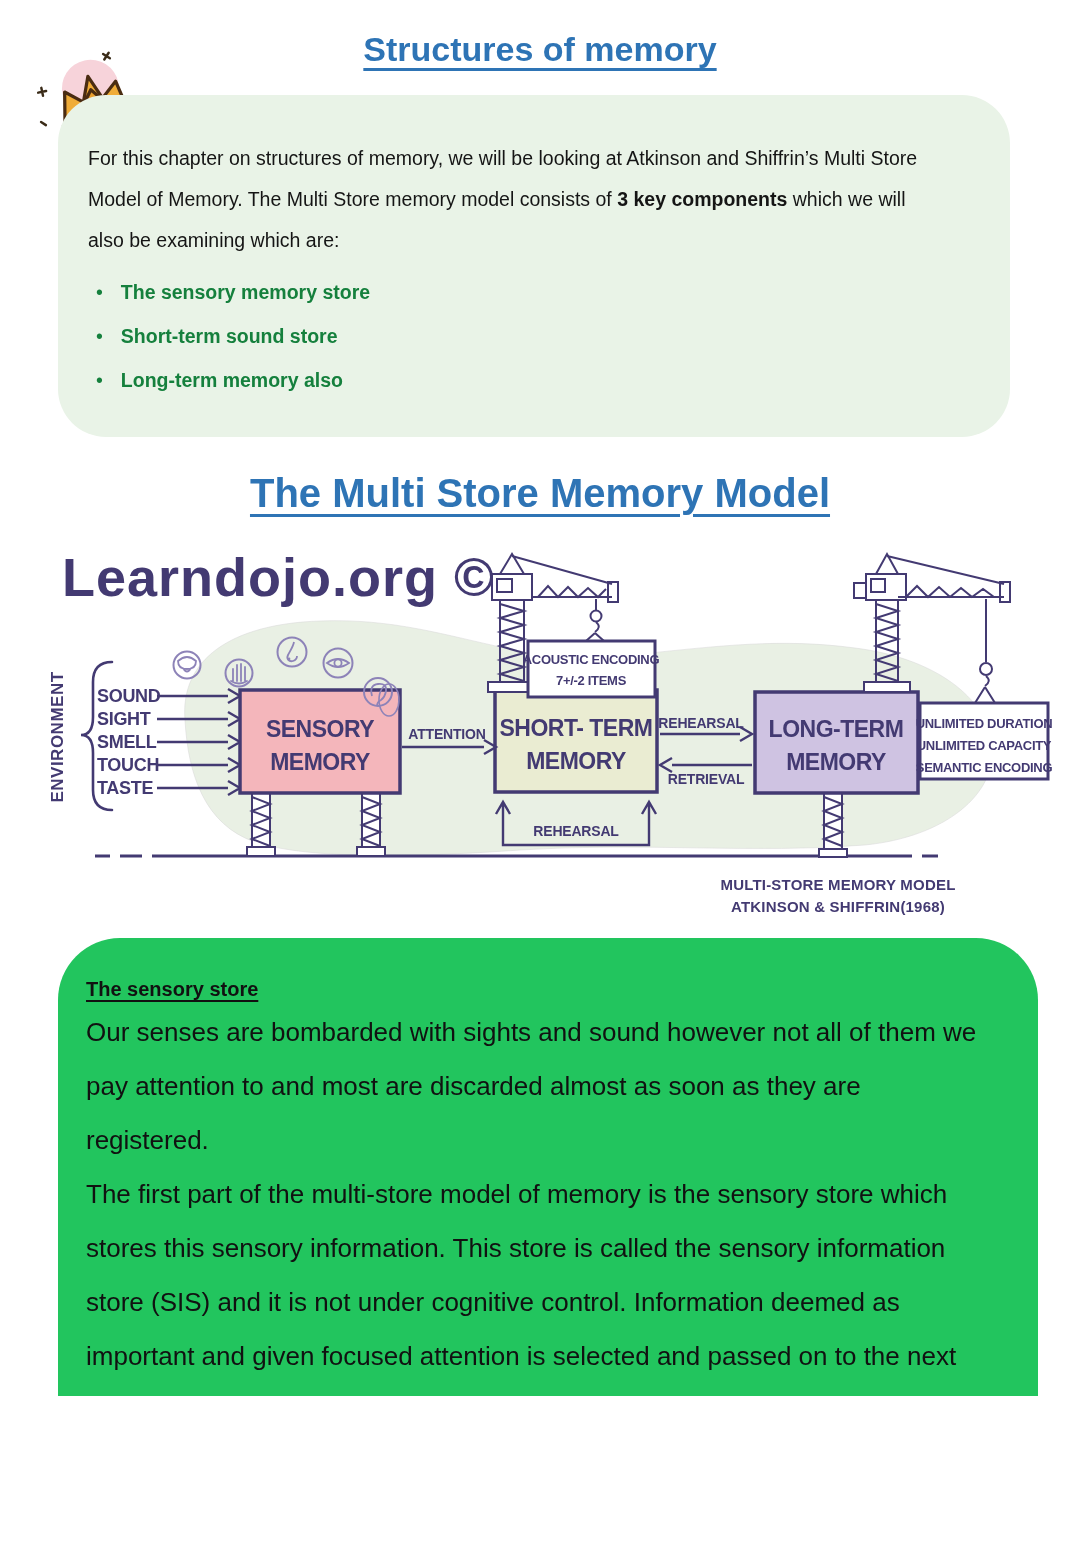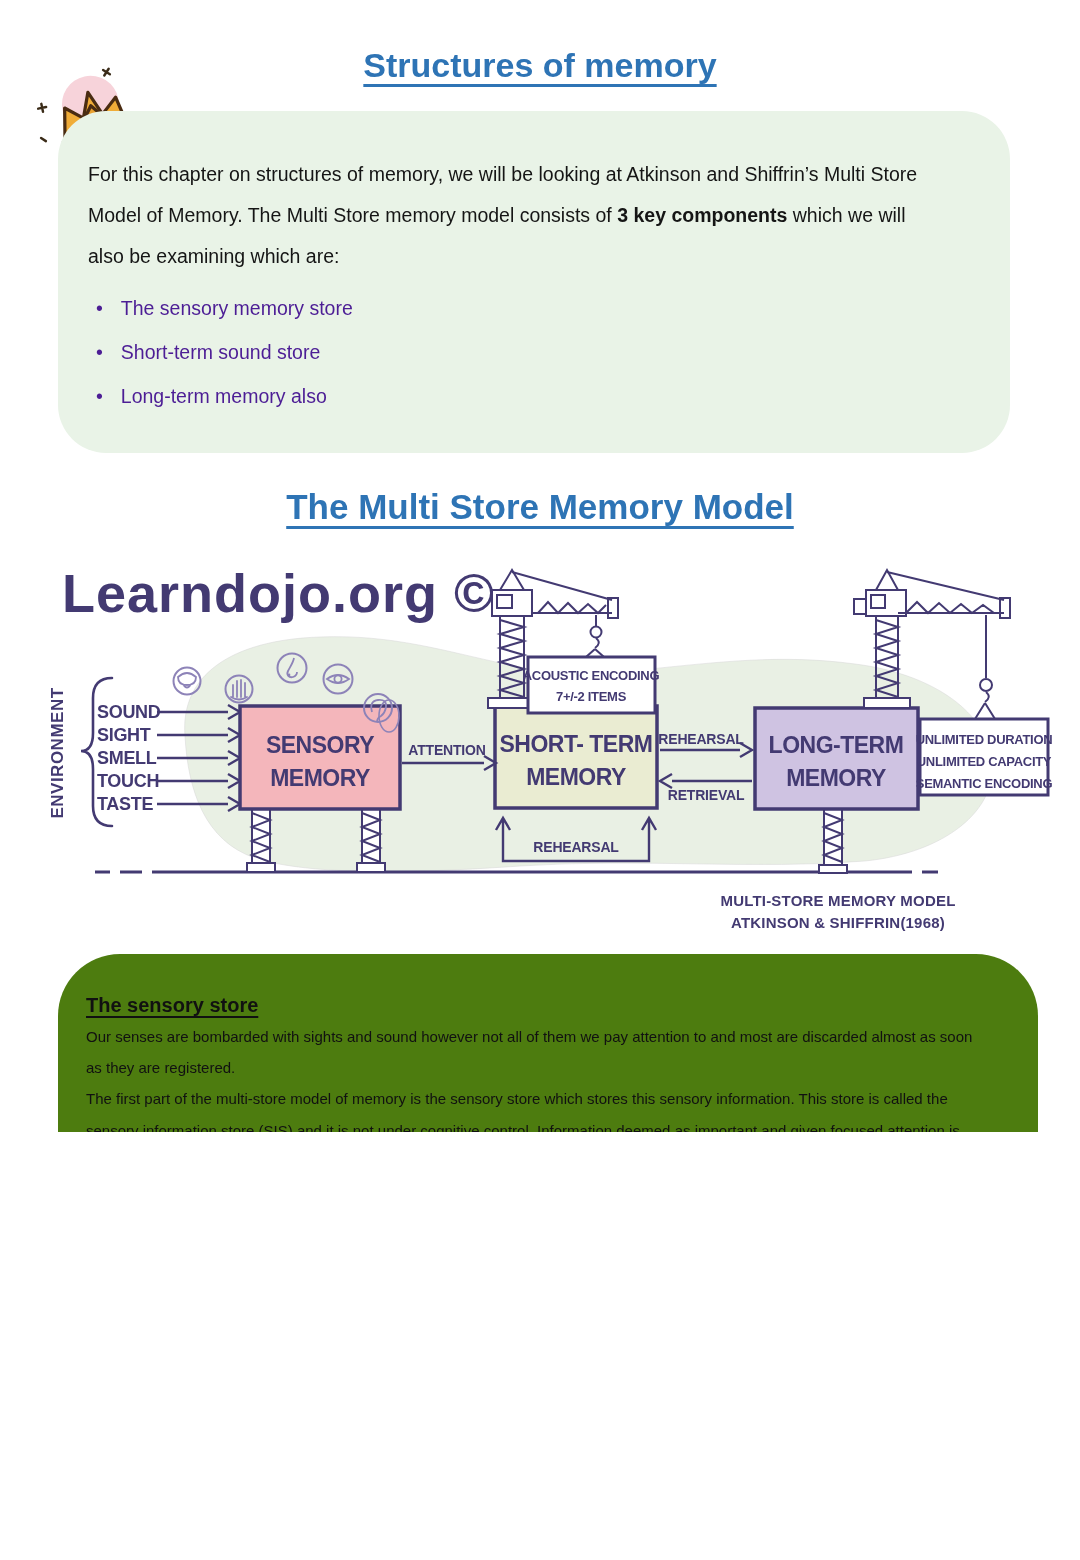--- a/index.html
+++ b/index.html
@@ -1,66 +1,66 @@
 <!DOCTYPE html>
 <html><head>
 <meta charset="utf-8">
 <style>
   html,body{margin:0;padding:0;background:#ffffff;}
   .page{
-    position:relative;width:1080px;height:1116px;margin:16px auto;background:#ffffff;
+    position:relative;width:1080px;height:1396px;margin:0 auto;background:#ffffff;
     font-family:"Liberation Sans", sans-serif;overflow:hidden;
   }
   
   .page-title{
     position:absolute;top:30px;left:0;width:100%;text-align:center;margin:0;
     font-size:34px;font-weight:bold;color:#2E74B5;
     text-decoration:underline;text-decoration-thickness:3px;text-underline-offset:7px;
   }
   .model-heading{
     position:absolute;top:471px;left:0;width:100%;text-align:center;margin:0;
-    font-size:35px;font-weight:bold;color:#2E74B5;
+    font-size:40px;font-weight:bold;color:#2E74B5;
     text-decoration:underline;text-decoration-thickness:3px;text-underline-offset:7px;
   }
   
   .crown{position:absolute;left:26px;top:40px;width:126px;height:122px;}
   
   .intro-card{
     position:absolute;left:58px;top:95px;width:952px;height:342px;
     background:#e9f3e7;border-radius:48px;box-sizing:border-box;
     padding:43px 66px 0 30px;
   }
   .intro-card p{margin:0;font-size:19.5px;line-height:2.1;color:#151515;}
   .intro-card .b{font-weight:bold;}
   .bullets{margin-top:10px;}
-  .bullet{font-size:19.5px;font-weight:normal;color:#4c1d95;line-height:2.25;padding-left:8px;}
+  .bullet{font-size:19.5px;font-weight:bold;color:#15803d;line-height:2.25;padding-left:8px;}
   .bullet::before{content:"•";font-weight:normal;margin-right:18px;}
   
   .diagram{position:absolute;left:30px;top:525px;width:1030px;height:400px;}
   .diagram text{font-family:"Liberation Sans", sans-serif;fill:#433a72;}
   .dg-label{font-size:14px;font-weight:bold;letter-spacing:-0.2px;}
   .dg-box-title{font-size:23px;font-weight:bold;letter-spacing:-0.5px;}
   .dg-sense{font-size:18px;font-weight:bold;letter-spacing:-0.3px;}
   .dg-sign{font-size:13px;font-weight:bold;letter-spacing:-0.3px;}
   .dg-caption{font-size:15px;font-weight:bold;letter-spacing:0.2px;}
   .dg-watermark{font-size:54px;font-weight:bold;fill:#e9e9e9;letter-spacing:1px;}
   .dg-env{font-size:17px;font-weight:bold;letter-spacing:0.5px;}
   .stroke{stroke:#433a72;fill:none;}
   .icon-stroke{stroke:#8d83b8;fill:none;}
   
   .sensory-card{
     position:absolute;left:58px;top:938px;width:980px;height:534px;
-    background:#4d7c0f;border-radius:62px;box-sizing:border-box;
+    background:#22c55e;border-radius:62px;box-sizing:border-box;
     padding:40px 60px 0 28px;
   }
   .sensory-card h3{
     margin:0;font-size:20px;font-weight:bold;color:#111;
     text-decoration:underline;text-decoration-thickness:2px;text-underline-offset:4px;
   }
-  .sensory-card p{margin:0;font-size:15px;line-height:2.08;color:#111;}
+  .sensory-card p{margin:0;font-size:26px;line-height:2.08;color:#111;}
   .sensory-card p.first{margin-top:4px;}
   
   .footer{
     position:absolute;left:24px;right:24px;top:1502px;height:40px;
     display:flex;align-items:center;gap:18px;
   }
   .footer .rule{flex:1;height:6px;background:#c9c9c9;}
   .footer .footer-text{font-size:25px;font-weight:bold;color:#000;white-space:nowrap;}
 </style>
 </head>

